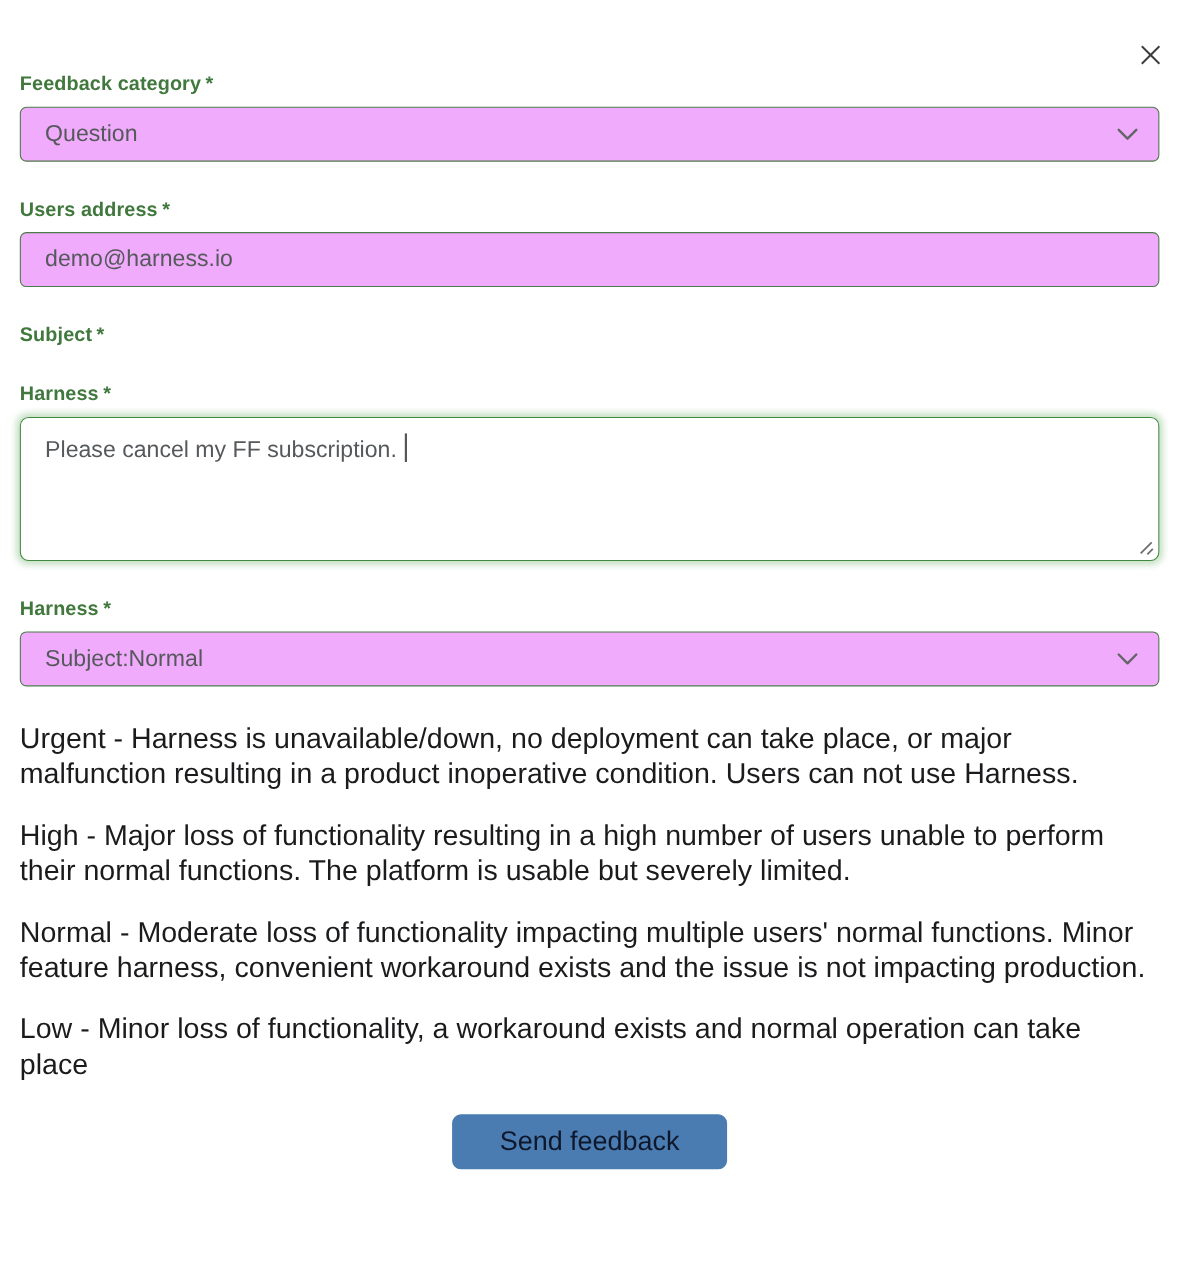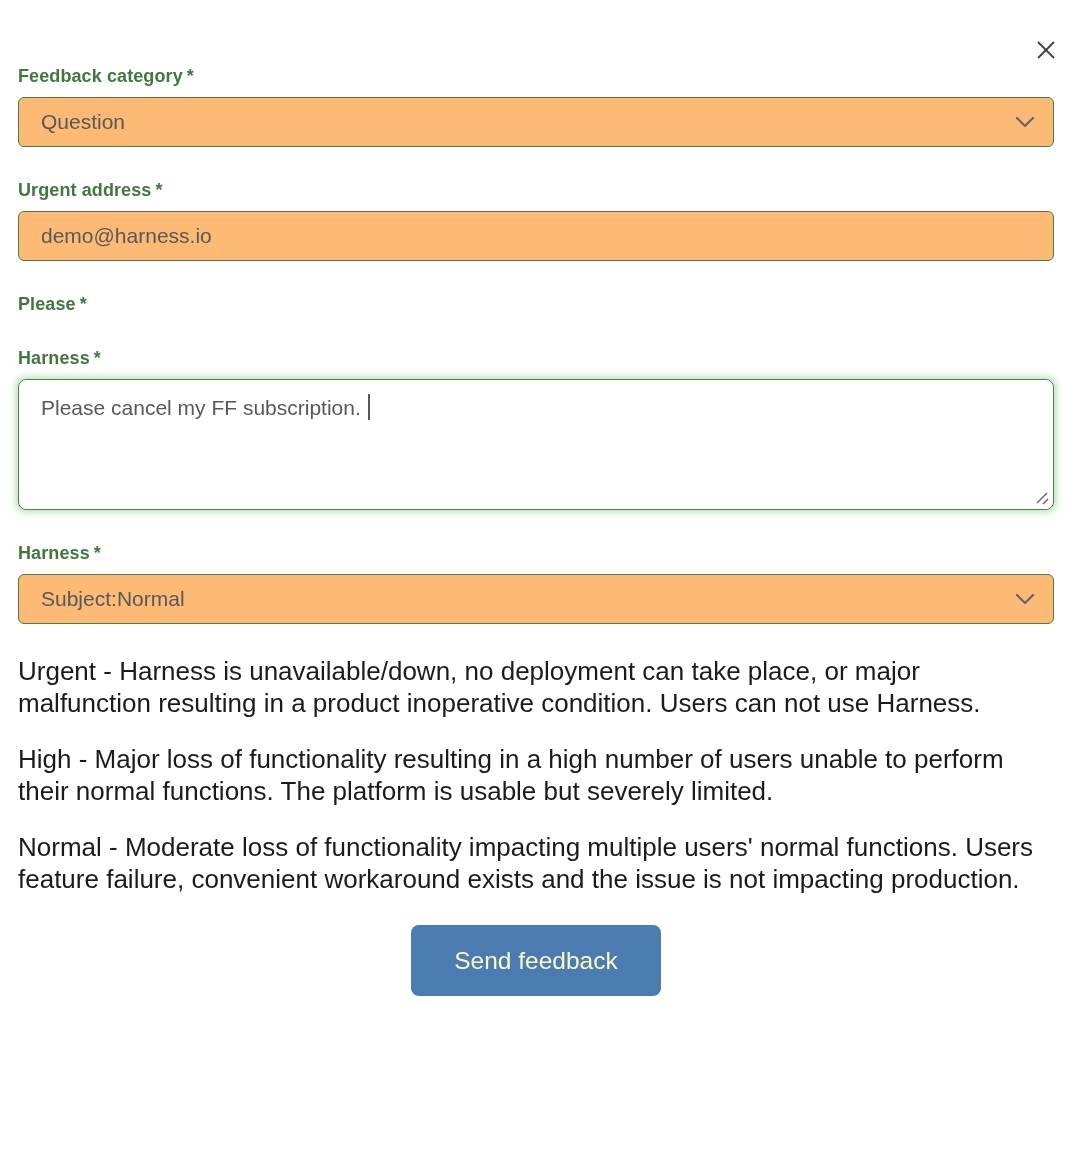--- a/index.html
+++ b/index.html
@@ -39,21 +39,21 @@
     color: #41783d;
     margin-bottom: 10px;
     letter-spacing: 0.1px;
   }
   .req-mark { color: #41783d; margin-left: 4px; }
   .control {
     width: 100%;
     height: 50px;
     border: 1px solid #4e7b4a;
     border-radius: 6px;
-    background: #fdba74;
+    background: #f0abfc;
     font-family: "Liberation Sans", "DejaVu Sans", sans-serif;
     font-size: 21px;
     color: #56595b;
     padding: 0 40px 0 22px;
     outline: none;
     display: block;
   }
   .select-box {
     position: relative;
     display: flex;
@@ -107,27 +107,27 @@
     margin-bottom: 24px;
     max-width: 1030px;
   }
   .btn-row {
     display: flex;
     justify-content: center;
     margin-top: 30px;
   }
   .send-btn {
     background: #4a7cb2;
-    color: #fef9c3;
+    color: #0f172a;
     border: none;
     border-radius: 8px;
     font-family: "Liberation Sans", "DejaVu Sans", sans-serif;
     font-size: 24.5px;
     padding: 0 41px;
-    height: 71px;
+    height: 50px;
     min-width: 250px;
     cursor: pointer;
   }
 </style>
 </head>
 <body>
 
 <div class="page">
 
   <button class="close-btn">
@@ -141,26 +141,26 @@
     <label class="field-label"><span>Feedback category</span><span class="req-mark">*</span></label>
     <div class="control select-box">
       <span class="select-value">Question</span>
       <svg class="chevron" width="20" height="12" viewBox="0 0 20 12">
         <polyline points="2,2 10,10 18,2" fill="none" stroke="#636669" stroke-width="2.2" stroke-linecap="round" stroke-linejoin="round"></polyline>
       </svg>
     </div>
   </div>
 
   <div class="field">
-    <label class="field-label"><span>Urgent address</span><span class="req-mark">*</span></label>
+    <label class="field-label"><span>Users address</span><span class="req-mark">*</span></label>
     <input class="control" type="text" value="demo@harness.io" style="">
   </div>
 
   <div class="field">
-    <label class="field-label"><span>Please</span><span class="req-mark">*</span></label>
+    <label class="field-label"><span>Subject</span><span class="req-mark">*</span></label>
   </div>
 
   <div class="field">
     <label class="field-label"><span>Harness</span><span class="req-mark">*</span></label>
     <div class="textarea-box">
       <span>Please cancel my FF subscription.</span><span class="caret"></span>
       <svg class="resize-grip" width="16" height="16" viewBox="0 0 16 16">
         <line x1="3" y1="13" x2="13" y2="3" stroke="#6e6e6e" stroke-width="1.6"></line>
         <line x1="9" y1="14" x2="14" y2="9" stroke="#6e6e6e" stroke-width="1.6"></line>
       </svg>
@@ -173,20 +173,21 @@
       <span class="select-value">Subject:Normal</span>
       <svg class="chevron" width="20" height="12" viewBox="0 0 20 12">
         <polyline points="2,2 10,10 18,2" fill="none" stroke="#636669" stroke-width="2.2" stroke-linecap="round" stroke-linejoin="round"></polyline>
       </svg>
     </div>
   </div>
 
   <div class="descriptions">
     <p class="priority-desc">Urgent - Harness is unavailable/down, no deployment can take place, or major malfunction resulting in a product inoperative condition. Users can not use Harness.</p>
     <p class="priority-desc">High - Major loss of functionality resulting in a high number of users unable to perform their normal functions. The platform is usable but severely limited.</p>
-    <p class="priority-desc">Normal - Moderate loss of functionality impacting multiple users' normal functions. Users feature failure, convenient workaround exists and the issue is not impacting production.</p>
+    <p class="priority-desc">Normal - Moderate loss of functionality impacting multiple users' normal functions. Minor feature harness, convenient workaround exists and the issue is not impacting production.</p>
+    <p class="priority-desc">Low - Minor loss of functionality, a workaround exists and normal operation can take place</p>
   </div>
 
   <div class="btn-row">
     <button class="send-btn">Send feedback</button>
   </div>
 
 </div>
 
 </body></html>

